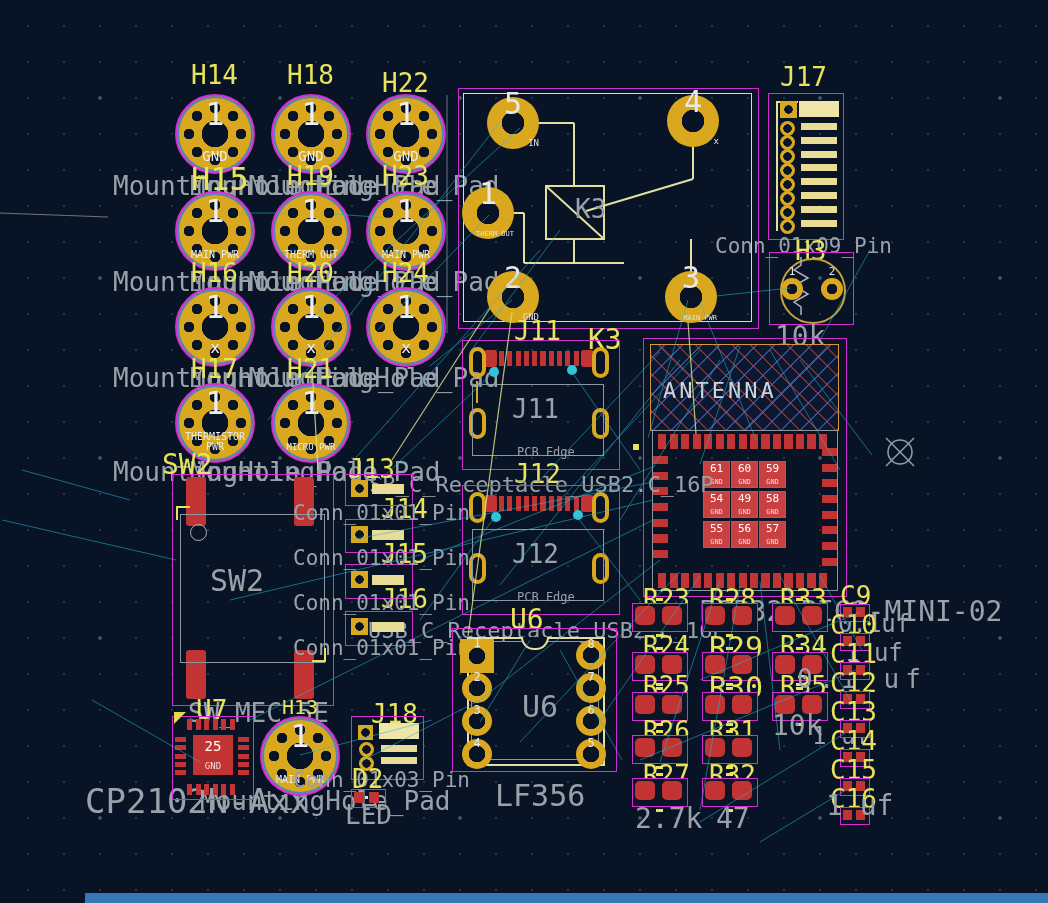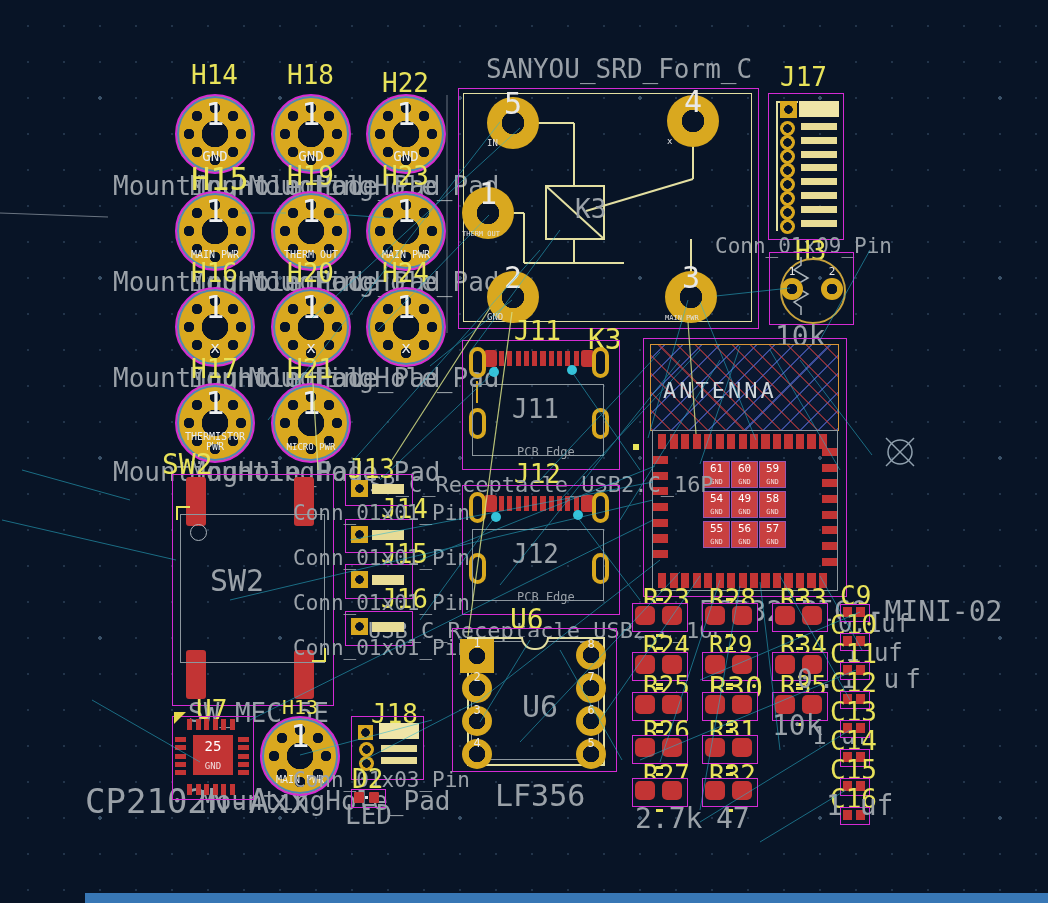--- a/index.html
+++ b/index.html
@@ -24,21 +24,21 @@
     #d9a81f;}
   .mh-num{position:absolute;top:2px;left:0;width:100%;text-align:center;color:#eceff1;font-size:32px;line-height:1;}
   .mh-net{position:absolute;bottom:9px;left:0;width:100%;text-align:center;color:#e8ecef;font-size:10px;line-height:1;}
   .pth52{position:absolute;width:52px;height:52px;border-radius:50%;background:radial-gradient(circle,#081426 11px,#d9a81f 11.5px);}
   .pth30{position:absolute;width:30px;height:30px;border-radius:50%;background:radial-gradient(circle,#081426 8px,#d9a81f 8.5px);}
   .pth22{position:absolute;width:22px;height:22px;border-radius:50%;background:radial-gradient(circle,#081426 5px,#d9a81f 5.5px);}
   .pth15{position:absolute;width:15px;height:15px;border-radius:50%;background:radial-gradient(circle,#081426 4px,#d9a81f 4.5px);}
   .sq1{position:absolute;width:34px;height:34px;background:radial-gradient(circle,#081426 8px,#d9a81f 8.5px);}
   .gold-sq{position:absolute;width:17px;height:17px;background:radial-gradient(circle,#081426 4px,#d9a81f 4.5px);}
   .pn{position:absolute;top:-8px;left:0;width:100%;text-align:center;color:#e8e8e8;font-size:30px;line-height:1;}
-  .pnet{position:absolute;bottom:1px;left:0;width:100%;text-align:left;color:#e0e0e0;font-size:8px;line-height:1;}
+  .pnet{position:absolute;bottom:1px;left:0;width:100%;text-align:right;color:#e0e0e0;font-size:8px;line-height:1;}
   .pn6{position:absolute;top:-2px;left:0;width:100%;text-align:center;color:#e8e8e8;font-size:12px;line-height:1;}
   .rp{position:absolute;background:#c23434;border-radius:3px;}
   .res{position:absolute;width:54px;height:27px;border:1.5px solid #d42bd4;background:#0a1628;}
   .res i{position:absolute;top:2px;width:20px;height:19px;background:#c23434;border-radius:5px;}
   .res i.l{left:2px}.res i.r{left:29px}
   .res b{position:absolute;left:23px;width:7px;height:3px;background:#e8e35a;}
   .res b.tt{top:-6px}.res b.tb{bottom:-6px}
   .cap{position:absolute;width:28px;height:16px;border:1.5px solid #d42bd4;background:#0a1628;}
   .cap i{position:absolute;top:2px;width:9px;height:10px;background:#c23434;}
   .cap i.l{left:2px}.cap i.r{left:15px}
@@ -119,21 +119,20 @@
   <div class="t y" style="left:382px;top:70px;font-size:26px">H22</div>
   <div class="t y" style="left:191px;top:163px;font-size:32px">H15</div>
   <div class="t y" style="left:287px;top:163px;font-size:26px">H19</div>
   <div class="t y" style="left:382px;top:163px;font-size:26px">H23</div>
   <div class="t y" style="left:191px;top:260px;font-size:26px">H16</div>
   <div class="t y" style="left:287px;top:260px;font-size:26px">H20</div>
   <div class="t y" style="left:382px;top:260px;font-size:26px">H24</div>
   <div class="t y" style="left:191px;top:356px;font-size:26px">H17</div>
   <div class="t y" style="left:287px;top:356px;font-size:26px">H21</div>
 
-  <div class="t g" style="left:486px;top:56px;font-size:26px">SANYOU_SRD_Form_C</div>
   <div class="box" style="left:458px;top:88px;width:299px;height:239px">
     <div style="position:absolute;left:4px;top:4px;width:287px;height:227px;border:1.5px solid #e3dfa1"></div>
     <svg width="299" height="239" style="position:absolute;left:0;top:0">
       <g stroke="#e3dfa1" stroke-width="2" fill="none">
         <line x1="77" y1="34" x2="115" y2="34"></line>
           <line x1="115" y1="34" x2="115" y2="97"></line>
         <rect x="87" y="97" width="58" height="53"></rect>
           <line x1="87" y1="97" x2="145" y2="150"></line>
         <line x1="115" y1="150" x2="115" y2="174"></line>
           <line x1="65" y1="174" x2="165" y2="174"></line>
@@ -419,21 +418,21 @@
     </div>
   <div class="t g" style="left:635px;top:805px;font-size:28px">2.7k</div>
 
   <div class="t y" style="left:709px;top:586px;font-size:26px">R28</div>
   <div class="res" style="left:702px;top:603px">
       <i class="l"></i>
       <i class="r"></i>
       <b class="tt"></b>
       <b class="tb"></b>
     </div>
-  <div class="t y" style="left:709px;top:633px;font-size:24px">R29</div>
+  <div class="t y" style="left:709px;top:633px;font-size:30px">R29</div>
   <div class="res" style="left:702px;top:652px">
       <i class="l"></i>
       <i class="r"></i>
       <b class="tt"></b>
       <b class="tb"></b>
     </div>
   <div class="t y" style="left:709px;top:673px;font-size:30px">R30</div>
   <div class="res" style="left:702px;top:692px">
       <i class="l"></i>
       <i class="r"></i>

